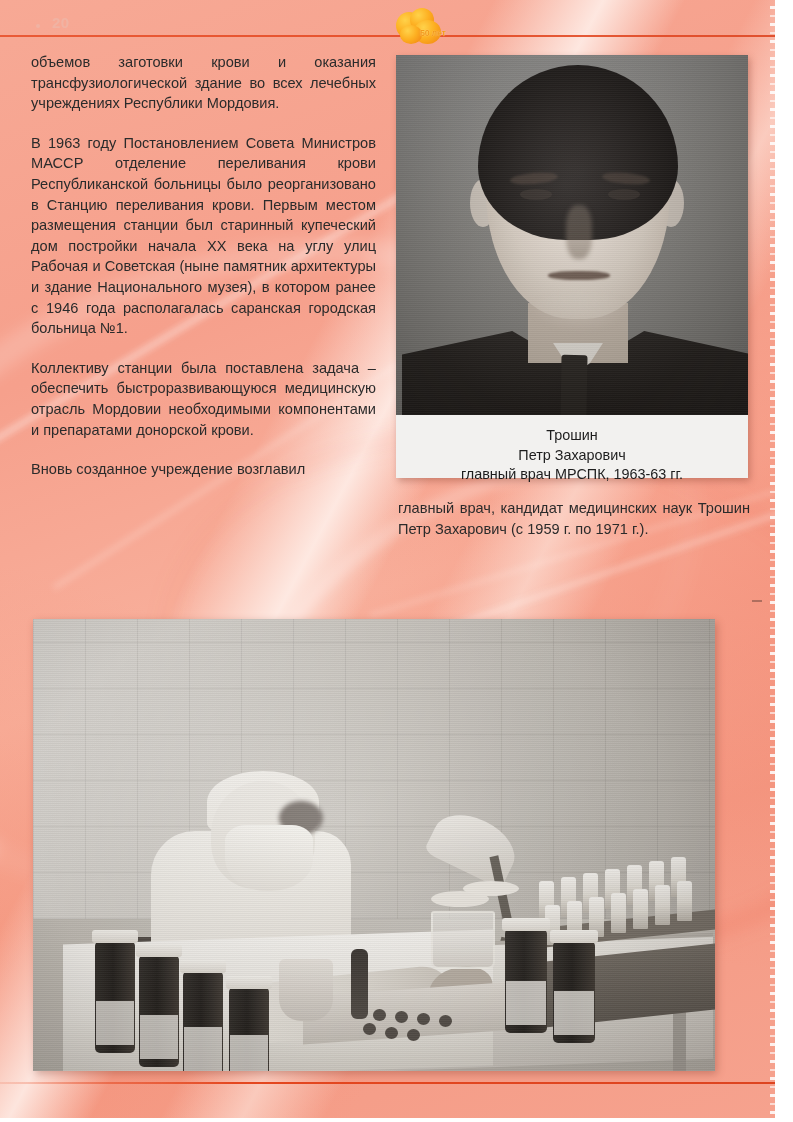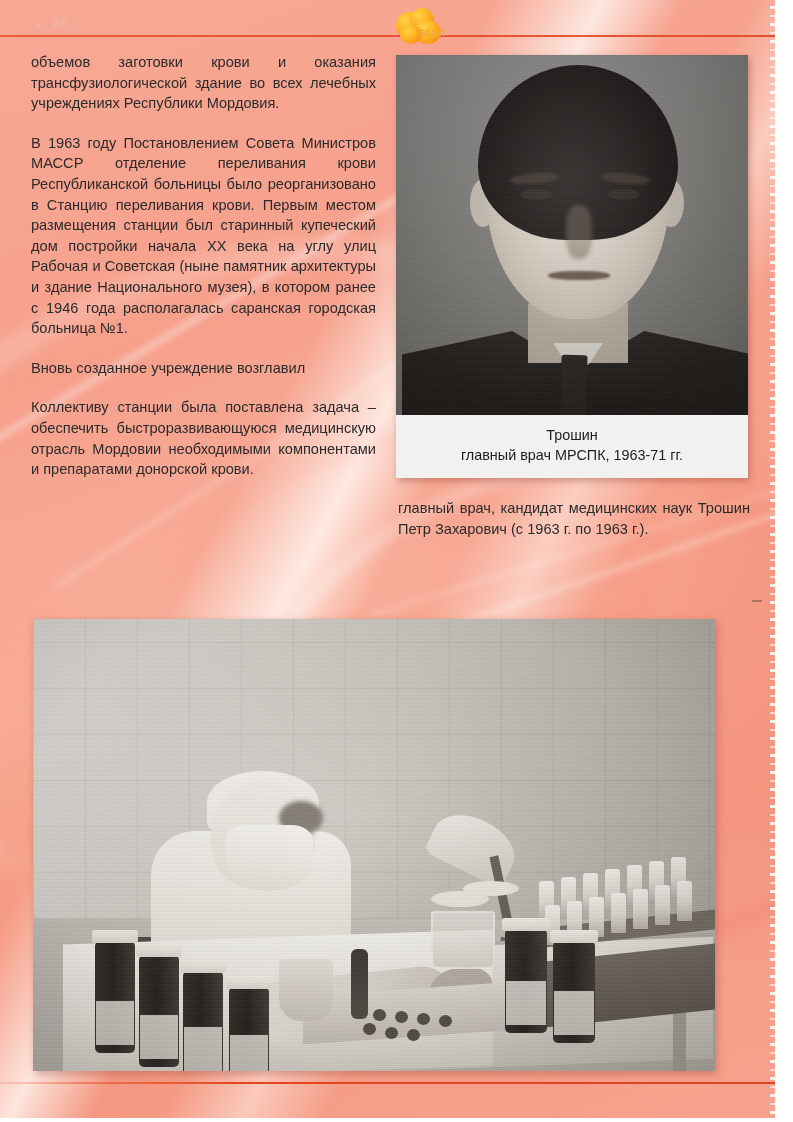--- a/index.html
+++ b/index.html
@@ -491,22 +491,22 @@
         <div class="blob b2"></div>
         <div class="blob b3"></div>
         <div class="blob b4"></div>
         <div id="emblem-text">50 лет</div>
       </div>
     </div>
 
     <div id="col-left" class="body-text">
       <p>объемов заготовки крови и  оказания трансфузиологической здание  во всех лечебных учреждениях Республики Мордовия.</p>
       <p>В 1963 году  Постановлением Совета Министров МАССР отделение переливания крови Республиканской больницы было реорганизовано в  Станцию переливания крови. Первым местом размещения станции был старинный купеческий  дом постройки начала ХХ века на углу улиц Рабочая и Советская (ныне памятник архитектуры и  здание Национального музея), в котором ранее с 1946 года располагалась саранская городская  больница №1.</p>
+      <p>Коллективу станции была поставлена задача – обеспечить  быстроразвивающуюся медицинскую отрасль Мордовии необходимыми компонентами и препаратами донорской крови.</p>
       <p>Вновь созданное учреждение возглавил</p>
-      <p>Коллективу станции была поставлена задача – обеспечить  быстроразвивающуюся медицинскую отрасль Мордовии необходимыми компонентами и препаратами донорской крови.</p>
     </div>
 
     <div id="portrait-block">
       <div id="portrait-photo">
         <div class="pf" id="pf-jacket-l"></div>
         <div class="pf" id="pf-jacket-r"></div>
         <div class="pf" id="pf-neck"></div>
         <div class="pf" id="pf-shirt"></div>
         <div class="pf" id="pf-tie"></div>
         <div class="pf" id="pf-ear-l"></div>
@@ -518,26 +518,27 @@
         <div class="pf" id="pf-eye-l"></div>
         <div class="pf" id="pf-eye-r"></div>
         <div class="pf" id="pf-nose"></div>
         <div class="pf" id="pf-mouth"></div>
         <div class="pf" id="pf-chin"></div>
         <div class="pf" id="pf-shadow"></div>
         <div class="pnoise"></div>
       </div>
       <div id="portrait-caption">
         <div>Трошин</div>
-        <div>главный врач МРСПК, 1963-71 гг.</div>
+        <div>Петр Захарович</div>
+        <div>главный врач МРСПК, 1963-63 гг.</div>
       </div>
     </div>
 
     <div id="col-right-text" class="body-text">
-      <p>главный врач,  кандидат медицинских наук  Трошин Петр Захарович (с 1963 г. по 1963 г.).</p>
+      <p>главный врач,  кандидат медицинских наук  Трошин Петр Захарович (с 1959 г. по 1971 г.).</p>
     </div>
 
     <div id="lab-photo">
       <div class="lp" id="lp-wall"></div>
       <div class="lp" id="lp-wall-dim"></div>
 
       <div class="lp" id="lp-lamp-shade"></div>
       <div class="lp" id="lp-lamp-arm1"></div>
       <div class="lp" id="lp-lamp-arm2"></div>
 

